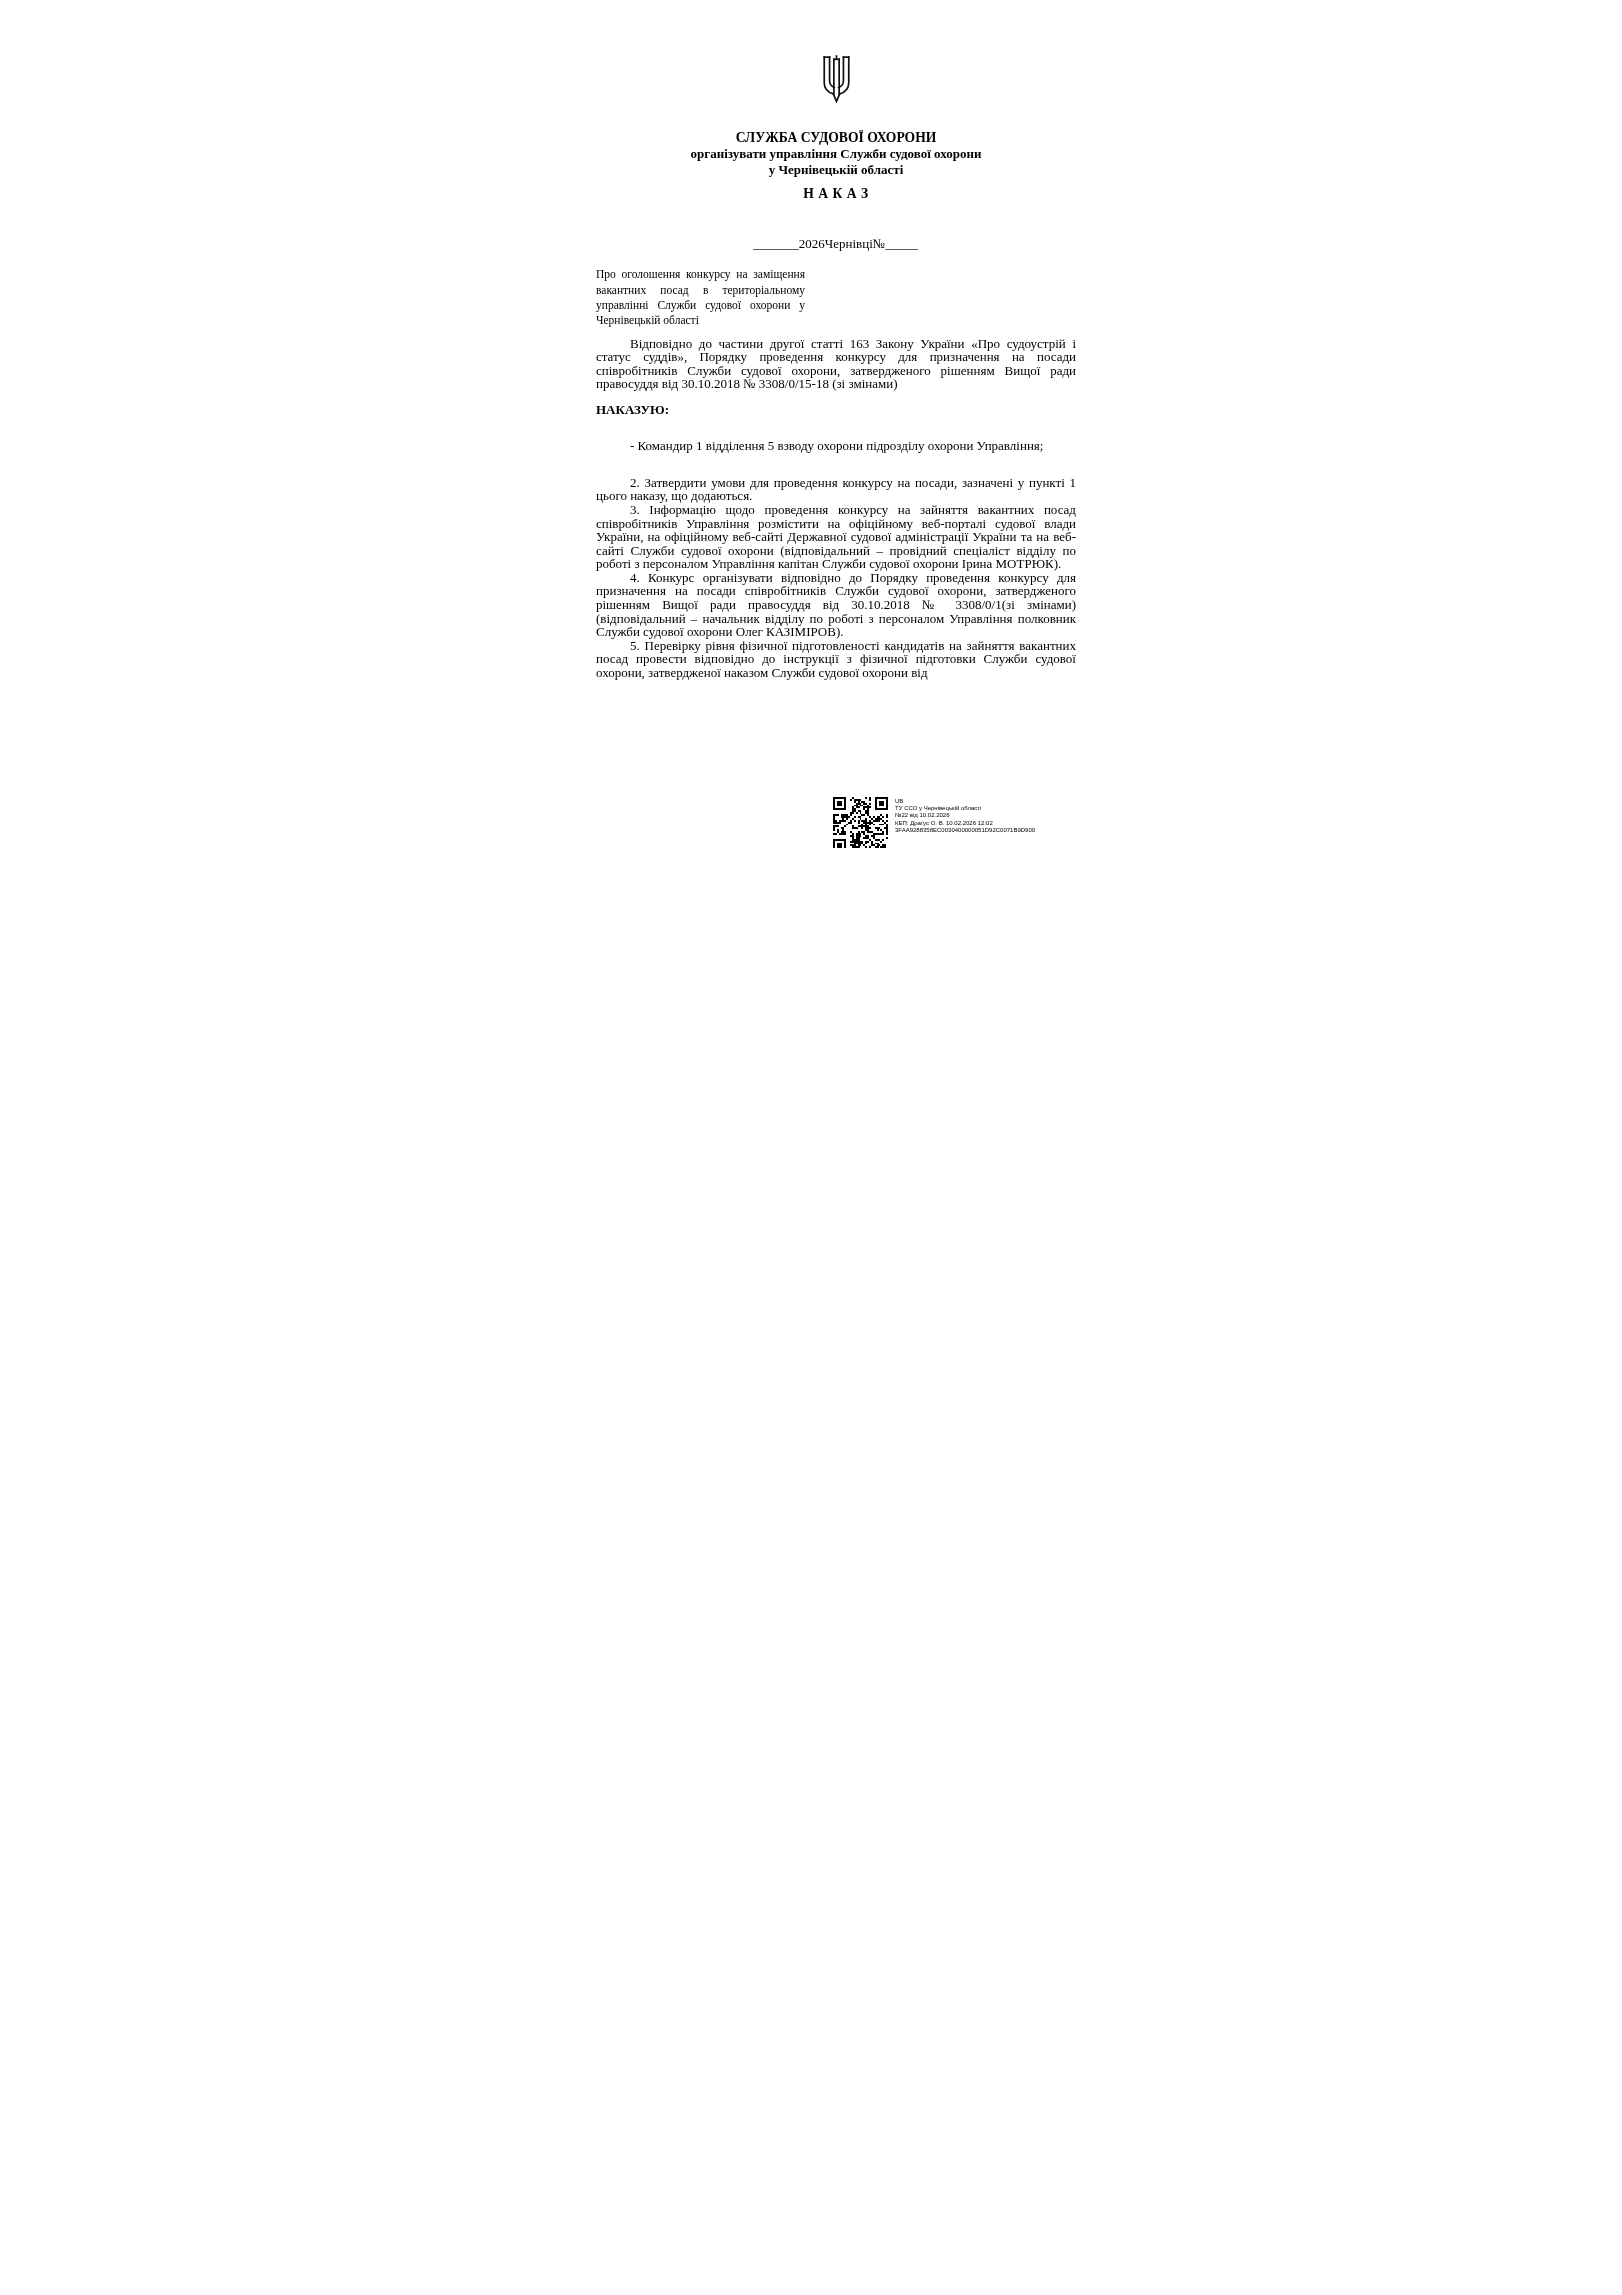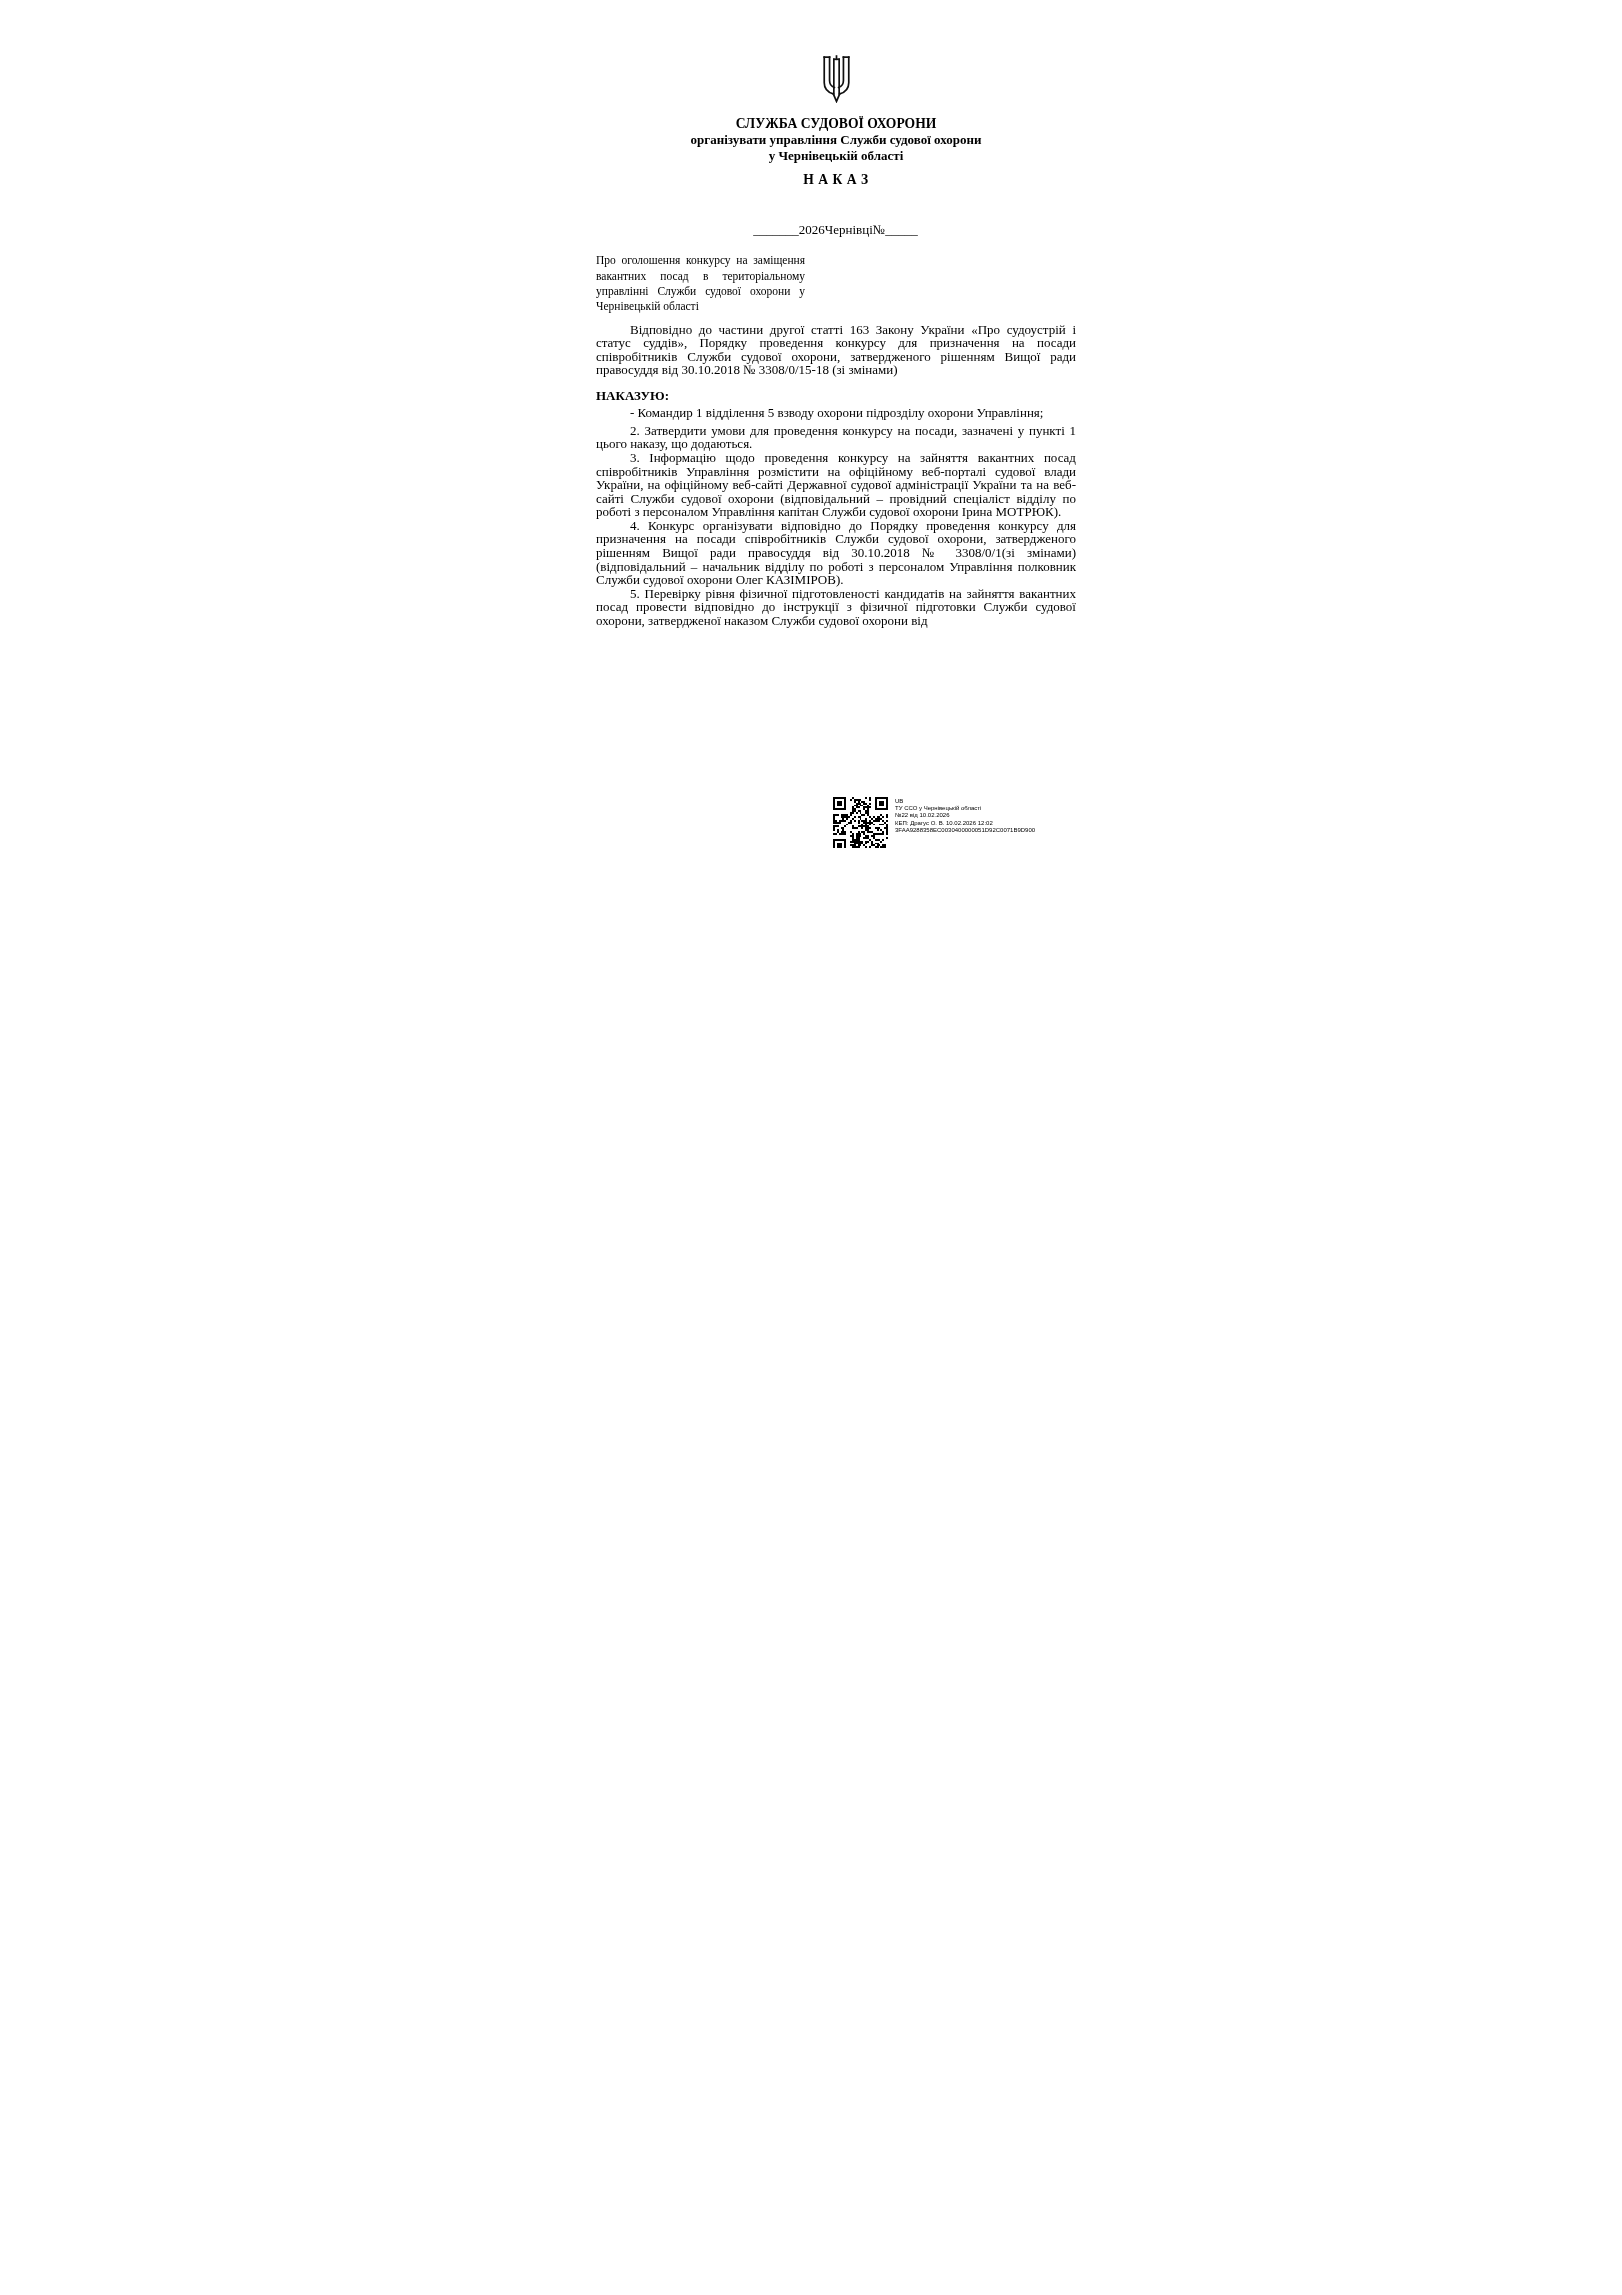--- a/index.html
+++ b/index.html
@@ -5,38 +5,38 @@
   * { box-sizing: border-box; }
   html, body { margin: 0; padding: 0; background: #ffffff; }
   .page {
     width: 600px; height: 848px; margin: 0 auto; position: relative;
     background: #ffffff; color: #000; overflow: hidden;
     font-family: "Liberation Serif", serif;
   }
   .content { padding: 55px 35px 0 85px; }
   .emblem-wrap { text-align: center; height: 48px; }
   .emblem-wrap svg { height: 48px; width: 33px; }
-  .org-block { text-align: center; font-weight: bold; margin-top: 13px; }
+  .org-block { text-align: center; font-weight: bold; margin-top: 27px; }
   .org-name  { font-size: 13.6px; line-height: 16.4px; }
   .org-line  { font-size: 13px; line-height: 16px; }
   .doc-title { text-align: center; font-weight: bold; font-size: 13.6px; margin-top: 7.6px; letter-spacing: 0.5px; }
   .date-line {
     display: flex; justify-content: center; align-items: baseline;
     margin-top: 34px; font-size: 13px; padding-left: 21px; padding-right: 22px;
   }
   .subject {
     width: 209px; margin: 15.3px 0 0 0; font-size: 11.5px; line-height: 15.3px;
     text-align: justify;
   }
   .body-text { font-size: 13px; line-height: 13.6px; text-align: justify; }
   .para { margin: 0; text-indent: 34px; }
   .preamble { margin-top: 8.2px; }
   .order-word { margin: 11.5px 0 0 0; font-weight: bold; font-size: 13px; text-indent: 0; }
   .item-first { margin-top: 28px; }
-  .gap-before { margin-top: 4px; }
+  .gap-before { margin-top: 23px; }
   .stamp { position: absolute; left: 322px; top: 797px; display: flex; gap: 7px; }
   .qr { width: 55px; height: 55px; }
   .qr svg { width: 100%; height: 100%; display: block; }
   .stamp-text {
     font-family: "Liberation Sans", sans-serif; font-size: 6px; line-height: 7.4px;
     padding-top: 0.5px; white-space: nowrap;
   }
 </style>
 </head>
 <body>

